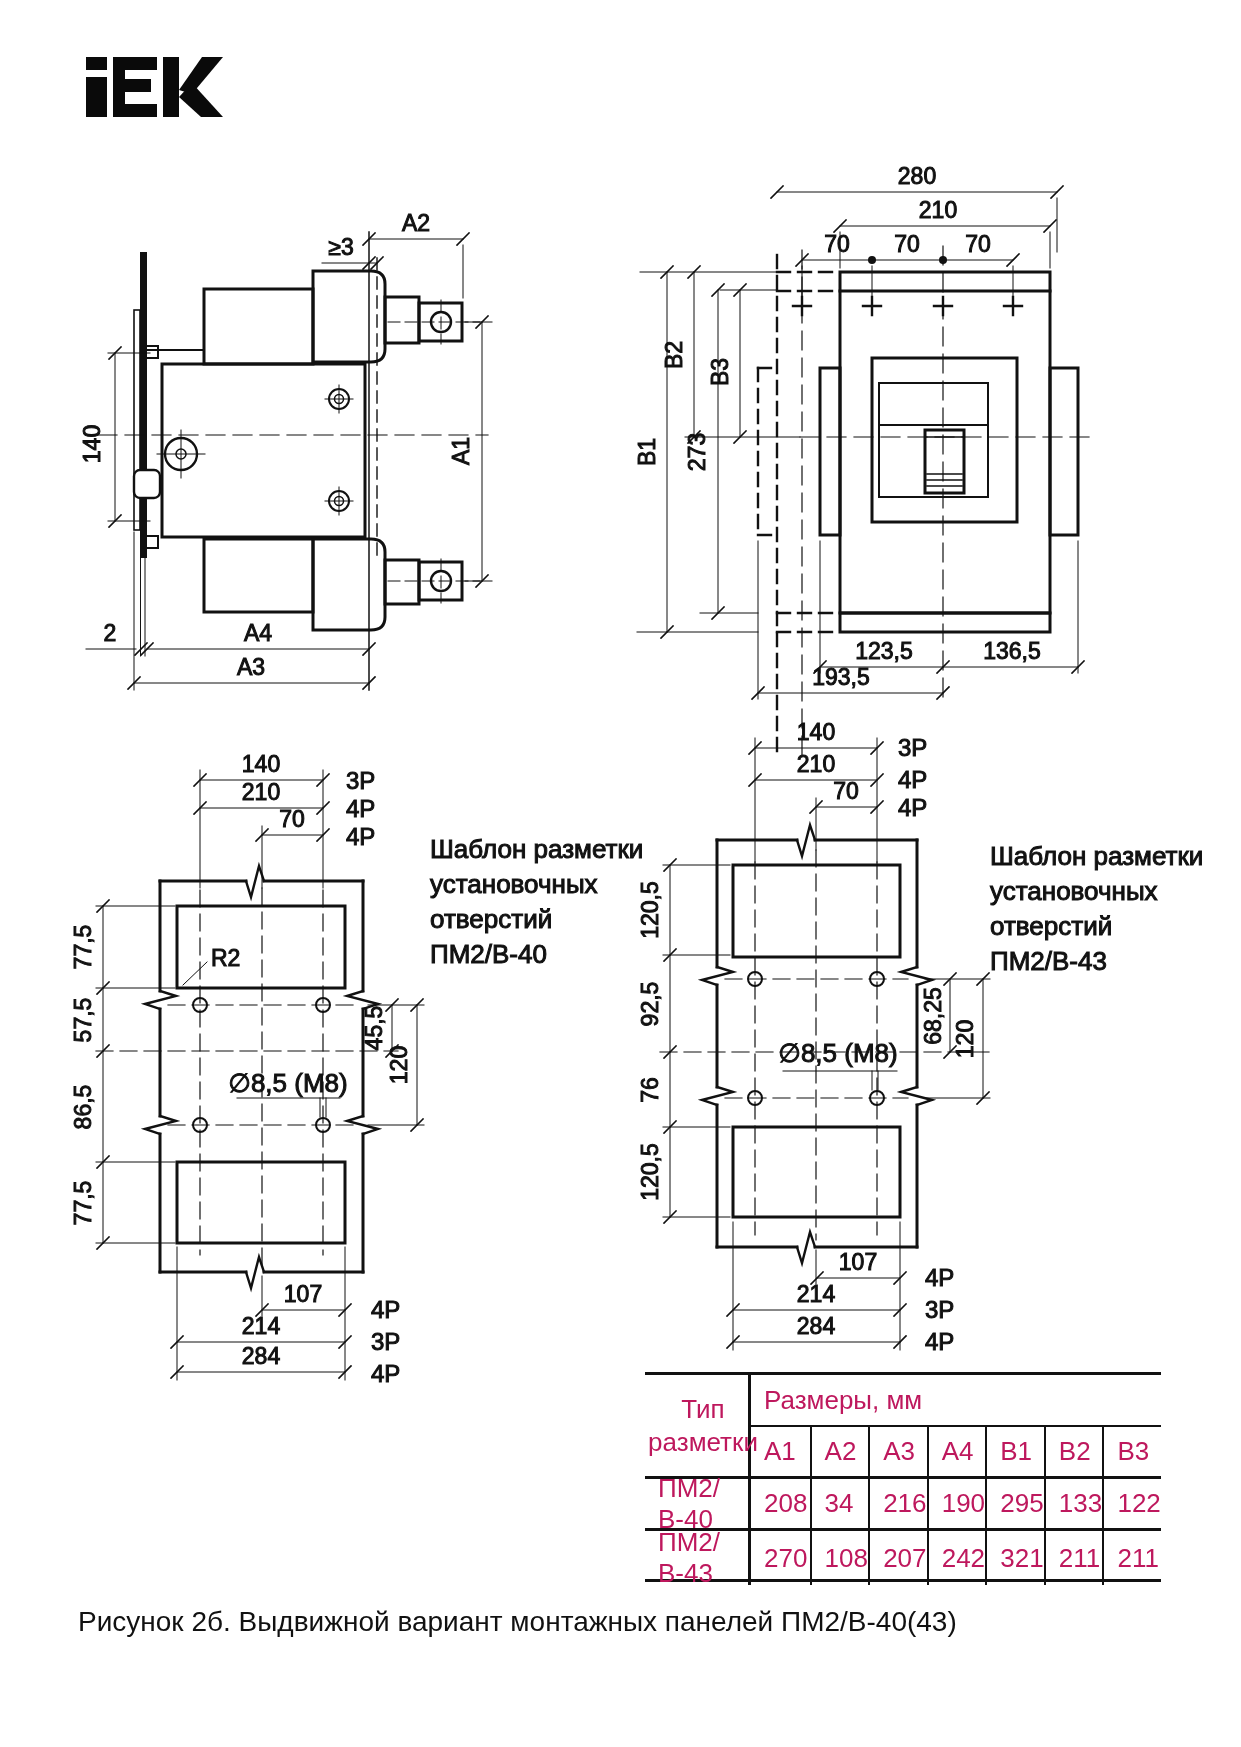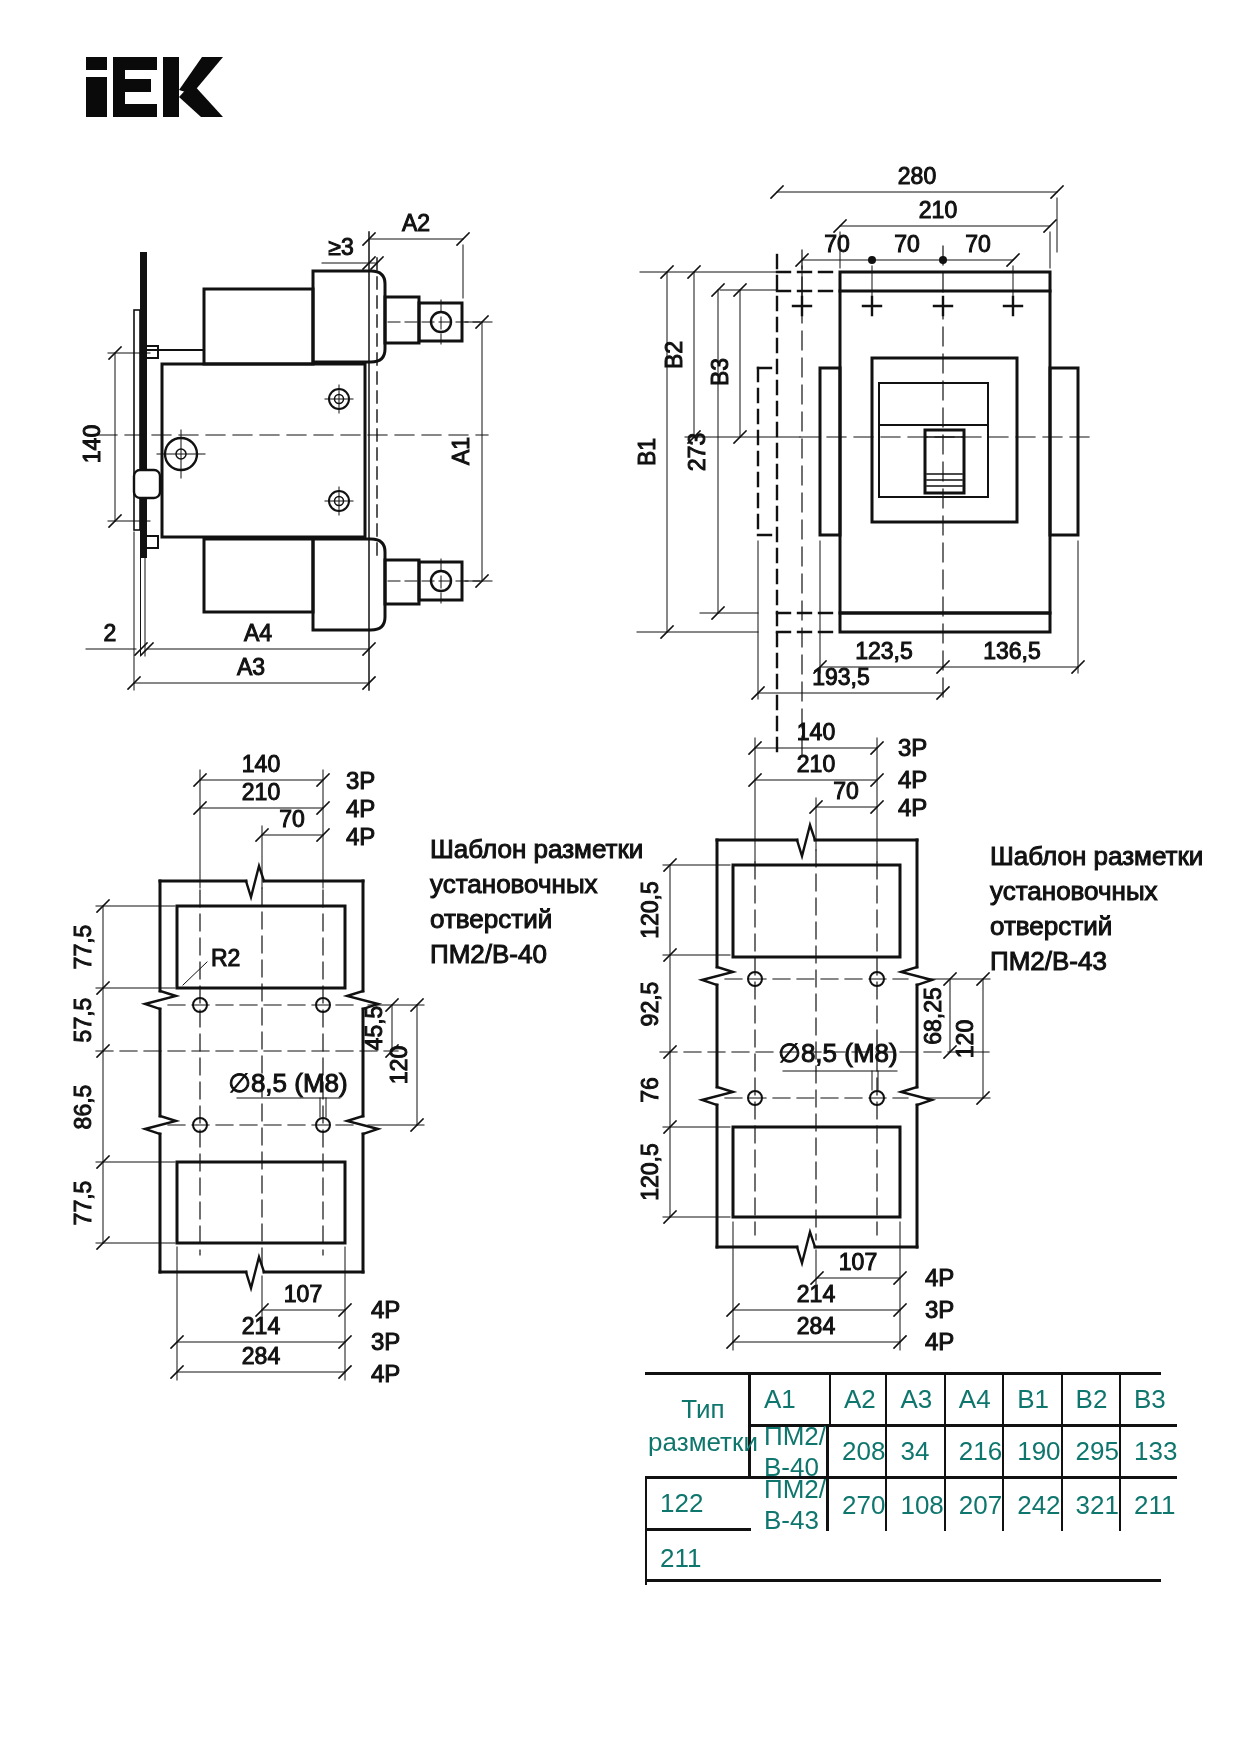--- a/index.html
+++ b/index.html
@@ -8,21 +8,21 @@
   svg{position:absolute;left:0;top:0;}
   svg text{fill:#111;font-family:"Liberation Sans",sans-serif;}
   .dim{font-size:23px;}
   .lbl{font-size:24px;}
   .ttl{font-size:26px;}
   
   .tbl{position:absolute;left:645px;top:1372px;width:516px;height:210px;
        display:grid;grid-template-columns:106px repeat(7,1fr);
        grid-template-rows:52px 52px 52px 54px;
        border-top:3px solid #111;border-bottom:3px solid #111;
-       font-size:26px;color:#0f766e;box-sizing:border-box;}
+       font-size:26px;color:#be185d;box-sizing:border-box;}
   .tbl>div{box-sizing:border-box;display:flex;align-items:center;padding-left:13px;}
   .c-type{grid-row:1/3;grid-column:1;flex-direction:column;align-items:flex-start;justify-content:center;
           border-right:3px solid #111;border-bottom:3px solid #111;line-height:33px;}
   .c-group{grid-column:2/9;border-bottom:2px solid #111;}
   .c-sub{border-bottom:3px solid #111;}
   .bl{border-left:2px solid #111;}
   .c-name{border-right:3px solid #111;padding-left:10px;}
   .r1{border-bottom:3px solid #111;}
   
   .caption{position:absolute;left:78px;top:1602px;font-size:28px;color:#111;line-height:40px;}
@@ -333,20 +333,21 @@
       <text class="ttl" x="990" y="970">ПМ2/В-43</text>
     </g>
   </g>
 </svg>
 
 <div class="tbl">
   <div class="c-type">
     <div>Тип</div>
     <div>разметки</div>
   </div>
+  <div class="c-group">Размеры, мм</div>
 
   <div class="c-sub">A1</div>
   <div class="c-sub bl">A2</div>
   <div class="c-sub bl">A3</div>
   <div class="c-sub bl">A4</div>
   <div class="c-sub bl">B1</div>
   <div class="c-sub bl">B2</div>
   <div class="c-sub bl">B3</div>
 
   <div class="c-name r1">ПМ2/В-40</div>
@@ -362,15 +363,16 @@
   <div>270</div>
   <div class="bl">108</div>
   <div class="bl">207</div>
   <div class="bl">242</div>
   <div class="bl">321</div>
   <div class="bl">211</div>
   <div class="bl">211</div>
 </div>
 
 <div class="caption">
+  <div>Рисунок 2б.  Выдвижной вариант монтажных панелей ПМ2/В-40(43)</div>
 </div>
 
 </div>
 
 </body></html>

